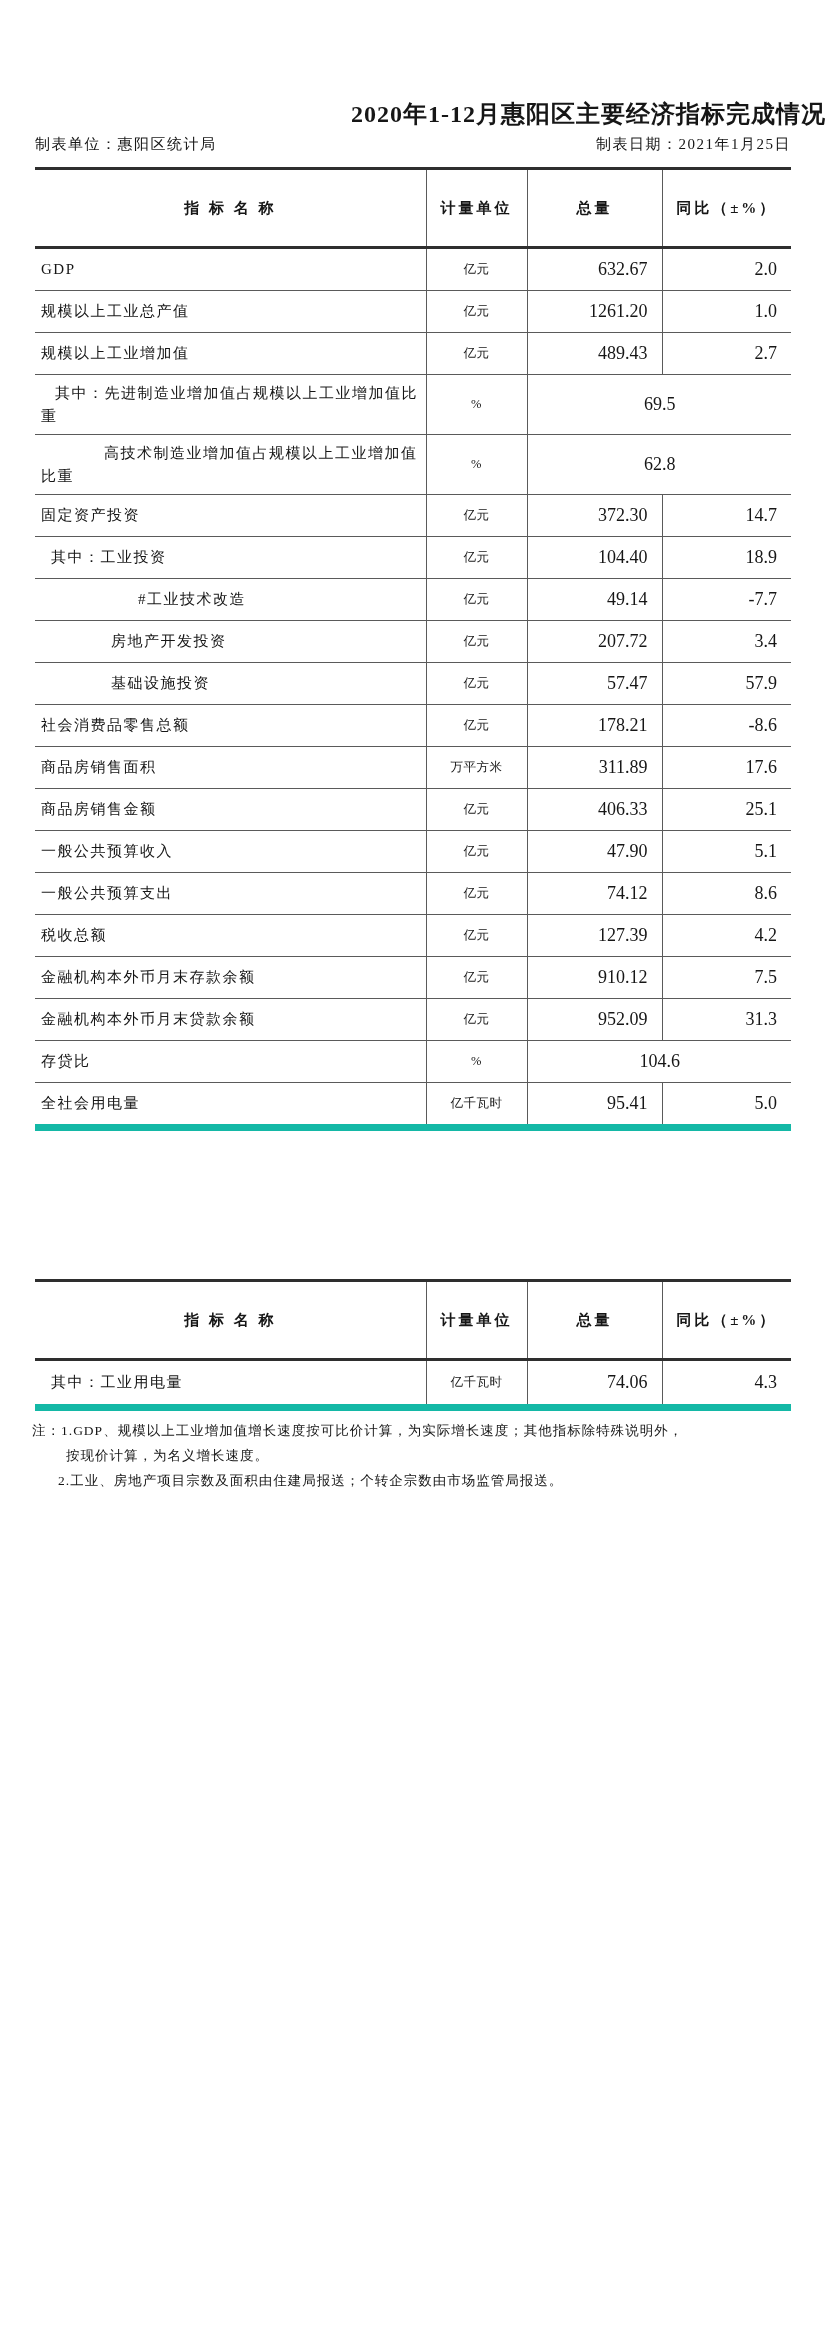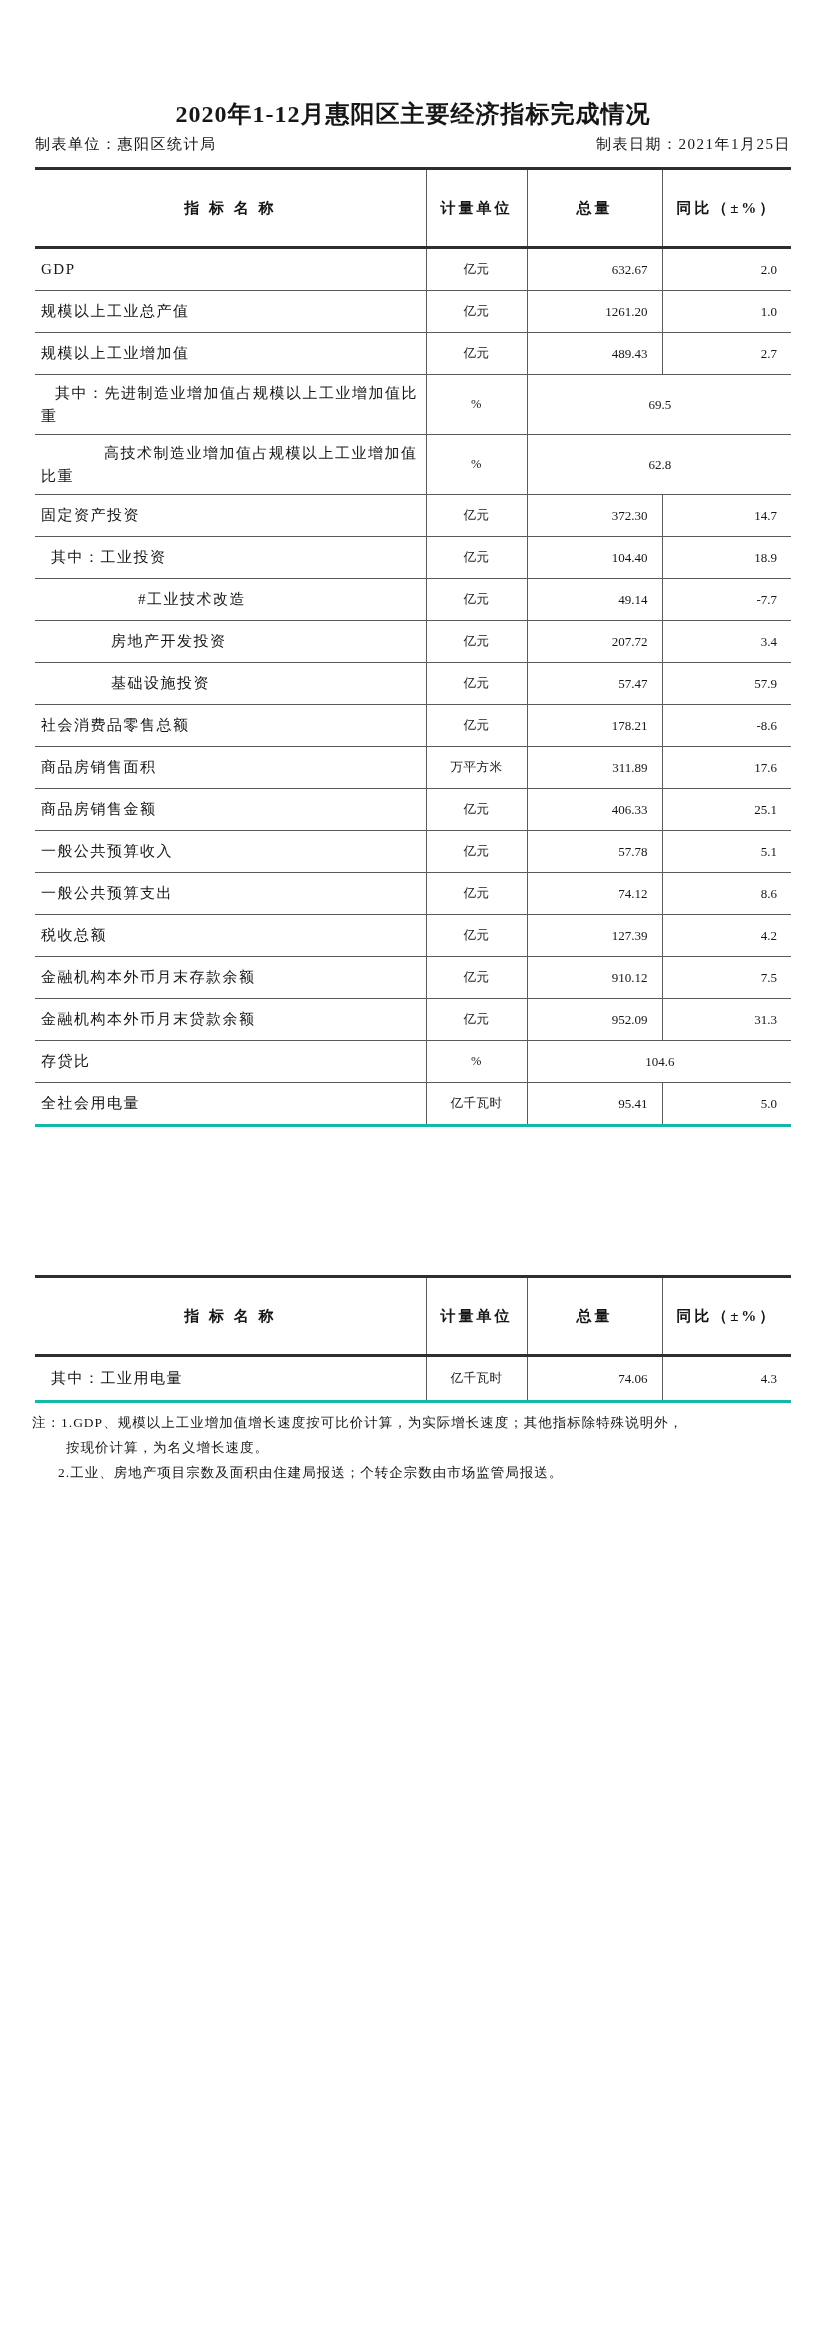--- a/index.html
+++ b/index.html
@@ -4,21 +4,21 @@
 <style>
   html,body{margin:0;padding:0;}
   body{
     width:826px;height:2338px;background:#ffffff;color:#161616;
     font-family:"Liberation Serif","DejaVu Serif",serif;
     -webkit-font-smoothing:antialiased;
   }
   .page{position:relative;width:826px;height:2338px;background:#fff;overflow:hidden;}
 
   .title{
-    margin:0;padding-top:98px;text-align:center;
+    margin:0;padding-top:98px;text-align:right;
     font-size:24px;font-weight:bold;letter-spacing:1px;line-height:32px;
   }
   .meta{
     width:756px;margin:4px auto 0 auto;display:flex;justify-content:space-between;
     font-size:15px;letter-spacing:1.5px;line-height:20px;
   }
 
   table.rep{
     width:756px;margin:13px auto 0 auto;border-collapse:collapse;table-layout:fixed;
     border-top:3px solid #2e2e2e;
@@ -31,32 +31,32 @@
   table.rep th{
     height:74px;font-size:15px;font-weight:bold;letter-spacing:3px;
     border-bottom:3px solid #2e2e2e;text-align:center;vertical-align:middle;
   }
   table.rep th + th, table.rep td + td{border-left:1px solid #5a5a5a;}
 
   table.rep td{
     height:39px;border-bottom:1px solid #5a5a5a;vertical-align:middle;
   }
   table.rep tr.tall td{height:57px;}
-  table.rep tr:last-child td{border-bottom:3px solid #14b8a6;}
+  table.rep tr:last-child td{border-bottom:7px solid #14b8a6;}
 
   td.name{
     font-size:15px;letter-spacing:1.5px;padding-left:6px;padding-right:4px;line-height:23px;
   }
   td.name.i1{text-indent:10px;}
   td.name.i2{text-indent:70px;}
   td.name.i3{text-indent:97px;}
   td.name.w1{text-indent:14px;}
   td.name.w2{text-indent:63px;}
   td.unit{font-size:12.5px;text-align:center;letter-spacing:0.5px;padding:0 2px;}
-  td.num{font-size:13px;text-align:right;padding-right:14px;}
+  td.num{font-size:18px;text-align:right;padding-right:14px;}
   td.num.merged{text-align:center;padding-right:0;}
 
   table.rep.second{margin-top:148px;}
   table.rep.second td{height:41px;}
 
   .notes{
     width:762px;margin:7px auto 16px auto;font-size:13.5px;letter-spacing:1px;line-height:25px;
   }
   .notes .l2{padding-left:34px;}
   .notes .l3{padding-left:26px;}
@@ -161,21 +161,21 @@
       </tr>
       <tr>
         <td class="name">商品房销售金额</td>
         <td class="unit">亿元</td>
         <td class="num">406.33</td>
         <td class="num">25.1</td>
       </tr>
       <tr>
         <td class="name">一般公共预算收入</td>
         <td class="unit">亿元</td>
-        <td class="num">57.78</td>
+        <td class="num">47.90</td>
         <td class="num">5.1</td>
       </tr>
       <tr>
         <td class="name">一般公共预算支出</td>
         <td class="unit">亿元</td>
         <td class="num">74.12</td>
         <td class="num">8.6</td>
       </tr>
       <tr>
         <td class="name">税收总额</td>

